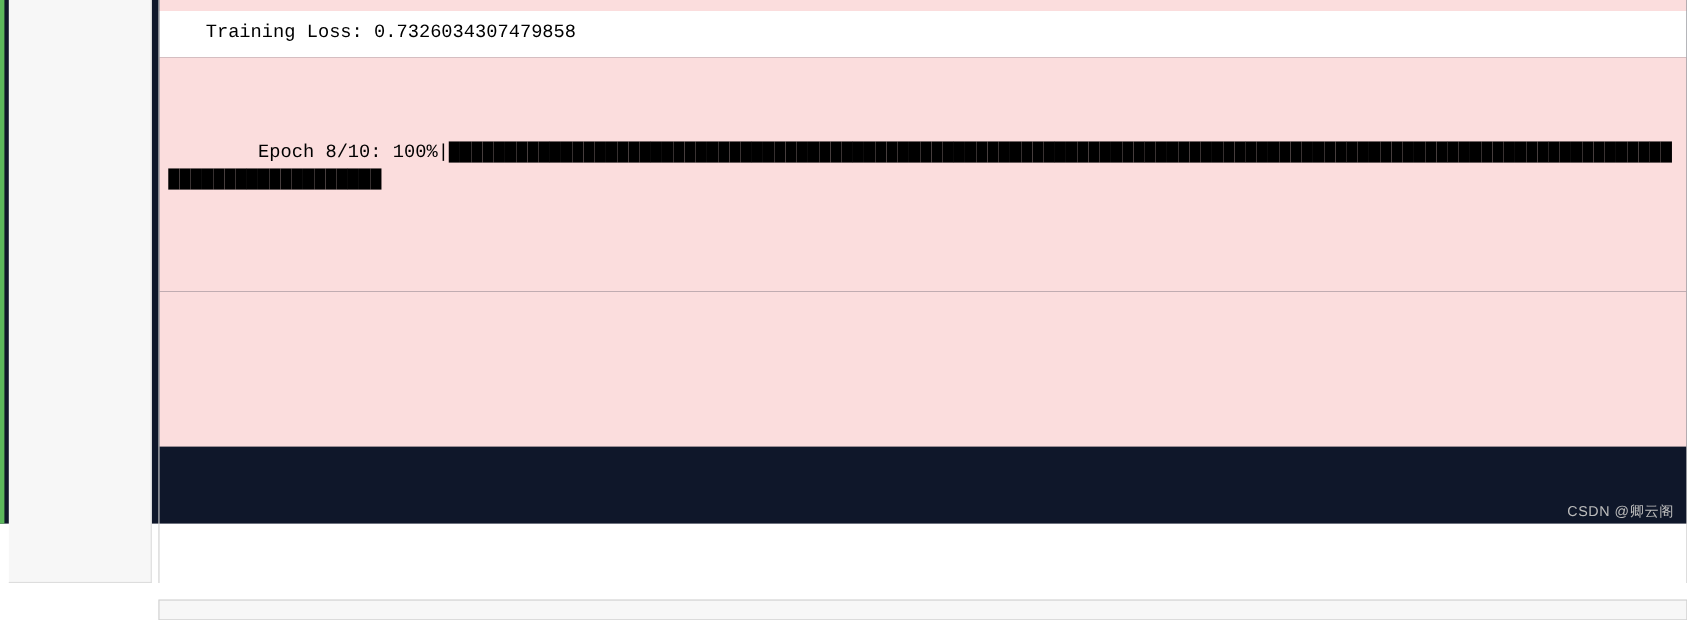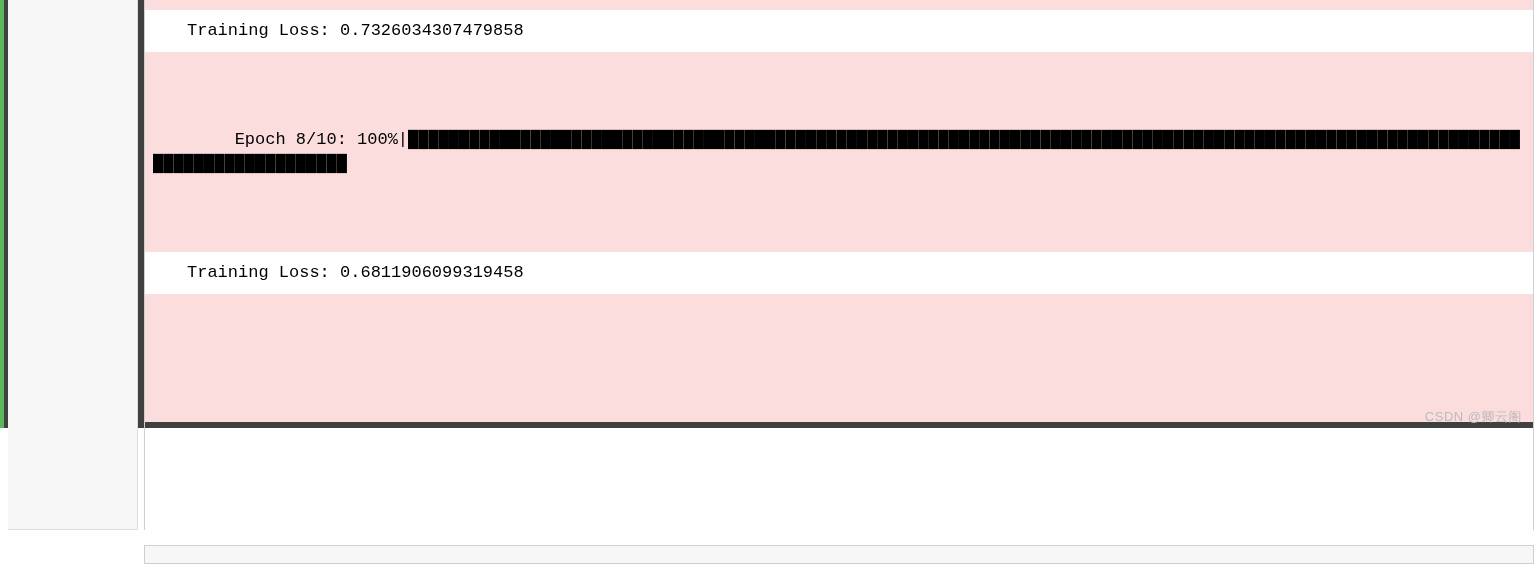--- a/index.html
+++ b/index.html
@@ -10,23 +10,23 @@
       width: 1534px;
       height: 564px;
       overflow: hidden;
       position: relative;
     }
     .outer-wrap {
       position: absolute;
       left: 0;
       top: 0;
       width: 1534px;
-      height: 428px;
+      height: 476px;
       border-left: 4px solid #5cb85c;
-      background: #404040;
+      background: #0f172a;
     }
     .left-gutter {
       position: absolute;
       left: 4px;
       top: 0;
       width: 130px;
       height: 530px;
       background: #f7f7f7;
       border-right: 1px solid #ddd;
       border-bottom: 1px solid #ddd;
@@ -41,21 +41,21 @@
       border-right: 1px solid #cfcfcf;
     }
     .plain-block {
       padding: 8px 42px 8px 42px;
       background: #fff;
       color: #000;
       line-height: 26px;
     }
     .pink-block {
       margin: 0 0 0 0;
-      padding: 4px 8px 4px 8px;
+      padding: 4px 8px 17px 8px;
       background: #fbdddd;
       color: #000;
       line-height: 24px;
       white-space: pre-wrap;
       word-break: break-all;
     }
     .progress-bar-full {
       display: inline;
       color: #000;
       letter-spacing: 0px;
@@ -111,23 +111,20 @@
     <div class="plain-block">
       <span>Training Loss: 0.7326034307479858</span>
     </div>
 
     <div class="pink-block">
       <span class="progress-line">
         <span>Epoch 8/10: 100%|</span><span class="progress-bar-full block-char">████████████████████████████████████████████████████████████████████████████████████████████████████████████████████████████████</span>
       </span>
     </div>
 
-    <div class="plain-block">
-      <span>Training Loss: 0.6811906099319458</span>
-    </div>
 
     <div class="pink-block">
       
       
       
     </div>
 
   </div>
 
   <div class="bottom-cell"></div>

